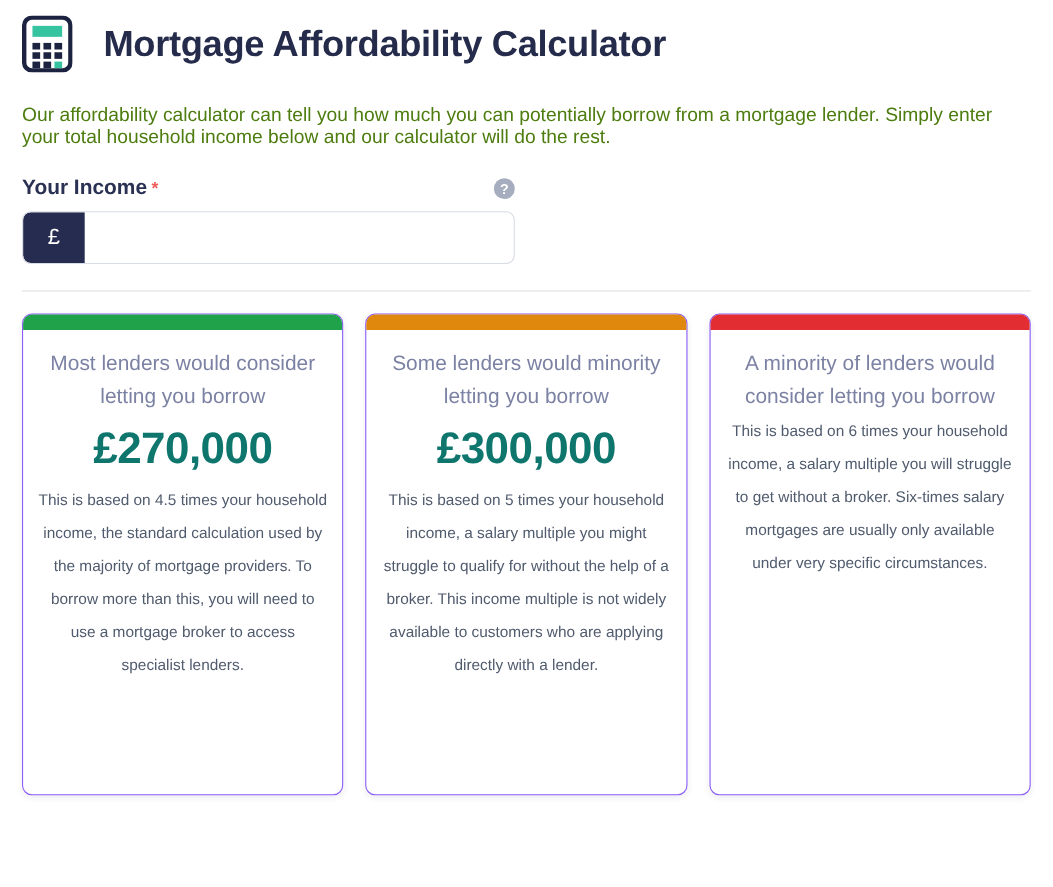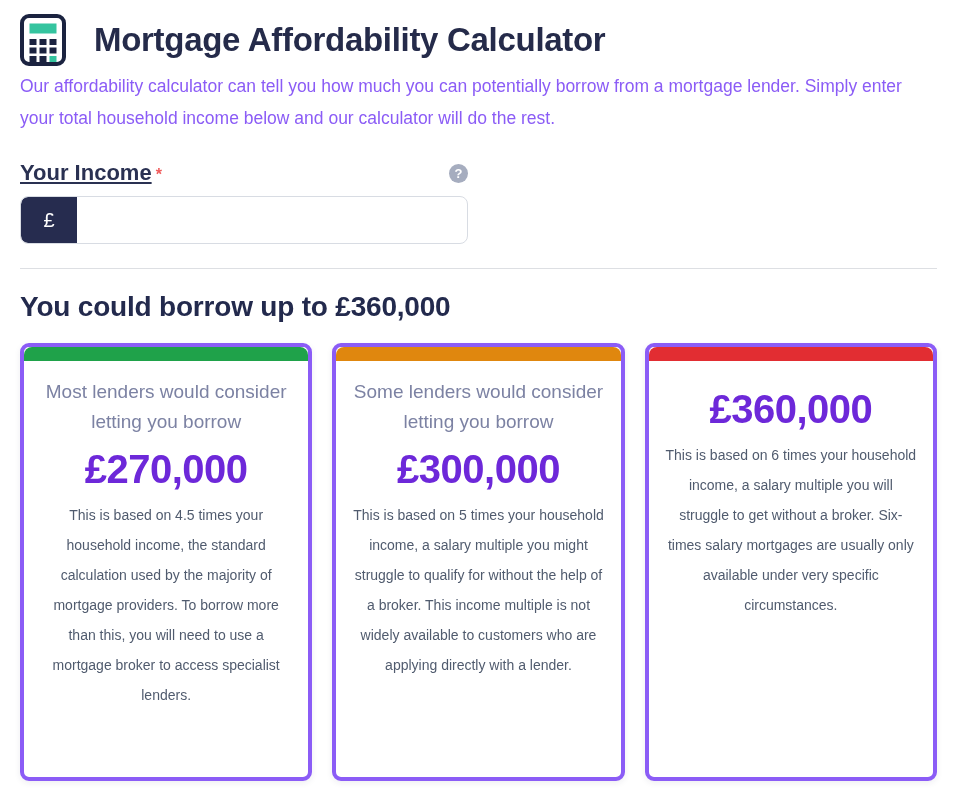--- a/index.html
+++ b/index.html
@@ -18,36 +18,36 @@
   .calc-icon { flex: 0 0 auto; width: 46px; height: 52px; }
   .page-title {
     font-size: 33px;
     font-weight: 700;
     color: #252B4A;
     letter-spacing: -0.3px;
   }
 
   
   .intro {
-    margin-top: 4px;
+    margin-top: 28px;
     font-size: 17.5px;
-    line-height: 32px;
-    color: #8b5cf6;
+    line-height: 20px;
+    color: #4d7c0f;
     max-width: 920px;
   }
 
   
   .label-row {
     margin-top: 26px;
     width: 448px;
     display: flex;
     align-items: center;
     justify-content: space-between;
   }
-  .field-label { font-size: 22px; font-weight: 700; color: #2A3152; text-decoration: underline; }
+  .field-label { font-size: 19px; font-weight: 700; color: #2A3152; }
   .required { color: #F05B5B; font-weight: 700; margin-left: 4px; }
   .help-icon {
     width: 19px; height: 19px;
     border-radius: 50%;
     background: #A6ADBF;
     color: #ffffff;
     font-size: 13px;
     font-weight: 700;
     display: flex; align-items: center; justify-content: center;
     cursor: pointer;
@@ -103,21 +103,21 @@
     margin-top: 20px;
     display: grid;
     grid-template-columns: repeat(3, 1fr);
     gap: 20px;
     width: 917px;
     align-items: stretch;
   }
   .card {
     border-radius: 9px;
     background: #ffffff;
-    border: 4px solid #8b5cf6;
+    border: 1px solid #8b5cf6;
     box-shadow: 0 2px 6px rgba(35, 42, 77, 0.08);
     display: flex;
     flex-direction: column;
     min-height: 438px;
   }
   .card-accent {
     height: 14px;
     border-radius: 8px 8px 0 0;
     flex: 0 0 auto;
   }
@@ -127,21 +127,21 @@
   }
   .card-title {
     font-size: 19px;
     line-height: 30px;
     color: #7C82A3;
   }
   .card-amount {
     margin: 10px 0 8px 0;
     font-size: 40px;
     font-weight: 700;
-    color: #6d28d9;
+    color: #0f766e;
     letter-spacing: -0.5px;
   }
   .card-desc {
     font-size: 14px;
     line-height: 30px;
     color: #505B6E;
   }
 </style>
 </head>
 <body>
@@ -175,44 +175,43 @@
     </div>
     <span class="help-icon">?</span>
   </div>
 
   <div class="input-group">
     <span class="currency-prefix">£</span>
   </div>
 
   <hr class="divider">
 
-  <h2 class="result-heading">You could borrow up to £360,000</h2>
 
   <div class="cards">
 
     <div class="card">
       <div class="card-accent" style="background-color: rgb(31, 162, 74);"></div>
       <div class="card-body">
         <div class="card-title">Most lenders would consider letting you borrow</div>
         <div class="card-amount">£270,000</div>
         <div class="card-desc">This is based on 4.5 times your household income, the standard calculation used by the majority of mortgage providers. To borrow more than this, you will need to use a mortgage broker to access specialist lenders.</div>
       </div>
     </div>
 
     <div class="card">
       <div class="card-accent" style="background-color: rgb(224, 135, 14);"></div>
       <div class="card-body">
-        <div class="card-title">Some lenders would consider letting you borrow</div>
+        <div class="card-title">Some lenders would minority letting you borrow</div>
         <div class="card-amount">£300,000</div>
         <div class="card-desc">This is based on 5 times your household income, a salary multiple you might struggle to qualify for without the help of a broker. This income multiple is not widely available to customers who are applying directly with a lender.</div>
       </div>
     </div>
 
     <div class="card">
       <div class="card-accent" style="background-color: rgb(226, 45, 50);"></div>
       <div class="card-body">
-        <div class="card-amount">£360,000</div>
+        <div class="card-title">A minority of lenders would consider letting you borrow</div>
         <div class="card-desc">This is based on 6 times your household income, a salary multiple you will struggle to get without a broker. Six-times salary mortgages are usually only available under very specific circumstances.</div>
       </div>
     </div>
 
   </div>
 </div>
 
 </body></html>

